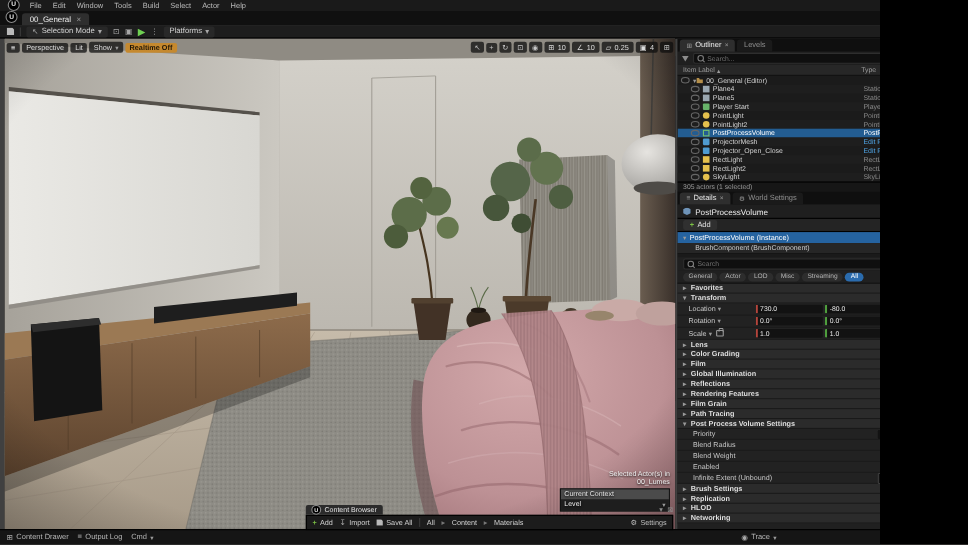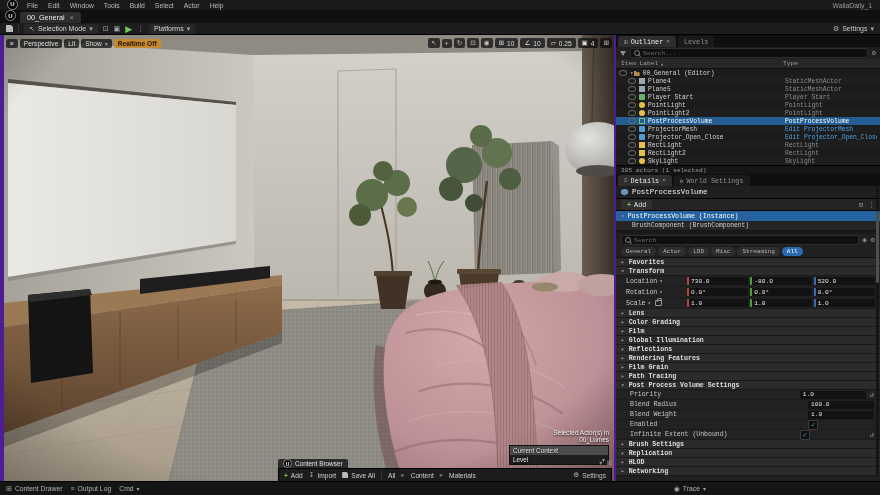--- a/index.html
+++ b/index.html
@@ -1,16 +1,16 @@
 <!DOCTYPE html>
 <html><head>
 <meta charset="utf-8">
 <style>
   html,body{margin:0;padding:0;background:#000;}
-  #root{position:relative;width:880px;height:495px;background:#4c1d95;overflow:hidden;
+  #root{position:relative;width:800px;height:495px;background:#404040;overflow:hidden;
         font-family:"Liberation Sans",sans-serif;color:#c8c8c8;font-size:8px;}
   
   .menubar{position:absolute;left:0;top:0;width:880px;height:10px;background:#1a1a1a;
            display:flex;align-items:center;padding:0 4px;box-sizing:border-box;font-size:6.8px;color:#b9b9b9;}
   .menubar .mi{padding:0 5px;}
   .session{margin-left:auto;color:#9a9a9a;padding-right:4px;}
   
   .tabbar{position:absolute;left:0;top:10px;width:880px;height:13px;background:#101010;
           display:flex;align-items:flex-end;padding-left:2px;box-sizing:border-box;}
   .ue-logo{width:9px;height:9px;border-radius:50%;background:#000;border:1px solid #8a8a8a;color:#eee;
@@ -58,21 +58,21 @@
   .console{width:175px;height:9px;background:#0d0d0d;border:1px solid #2a2a2a;border-radius:2px;color:#6a6a6a;
            padding:0 4px;display:flex;align-items:center;font-family:"DejaVu Sans Mono",monospace;font-size:6.4px;}
   .trace{margin-left:auto;margin-right:168px;display:flex;gap:3px;align-items:center;}
   
   .watermark{position:absolute;left:722px;top:443px;width:158px;height:52px;background:rgba(12,12,12,.85);z-index:9;
              display:flex;flex-direction:column;align-items:center;justify-content:center;gap:2px;}
   .wm-logo{width:142px;height:28px;background:#ffffff;border-radius:2px;color:#141414;display:flex;align-items:center;
            justify-content:center;font-family:"Liberation Serif",serif;font-weight:bold;font-size:18px;}
   .wm-sub{color:#f0f0f0;font-size:11px;letter-spacing:1px;}
   
-  .rpanel{position:absolute;left:616px;top:35px;width:264px;height:446px;background:#1f1f1f;font-family:Liberation Mono, monospace;}
+  .rpanel{position:absolute;left:616px;top:35px;width:264px;height:446px;background:#1f1f1f;}
   .ptabs{height:12px;background:#0f0f0f;display:flex;align-items:flex-end;gap:2px;padding:1px 2px 0;box-sizing:border-box;}
   .ptab{height:11px;background:#2e2e2e;border-radius:3px 3px 0 0;padding:0 6px;display:flex;align-items:center;gap:3px;
         font-size:6.8px;color:#e8e8e8;}
   .ptab.inactive{background:#1a1a1a;color:#8f8f8f;}
   .search-box{flex:1;height:8px;background:#0f0f0f;border:1px solid #2e2e2e;border-radius:2px;display:flex;
               align-items:center;gap:3px;padding:0 3px;color:#6e6e6e;font-size:6.2px;}
   .mag{width:4px;height:4px;border:1px solid #7d7d7d;border-radius:50%;position:relative;flex:none;}
   .mag:after{content:'';position:absolute;width:3px;height:1px;background:#7d7d7d;transform:rotate(45deg);right:-2px;bottom:-1px;}
   .funnel{width:0;height:0;border-left:3px solid transparent;border-right:3px solid transparent;border-top:5px solid #8d8d8d;}
   

